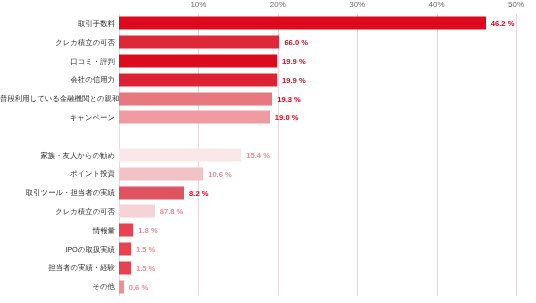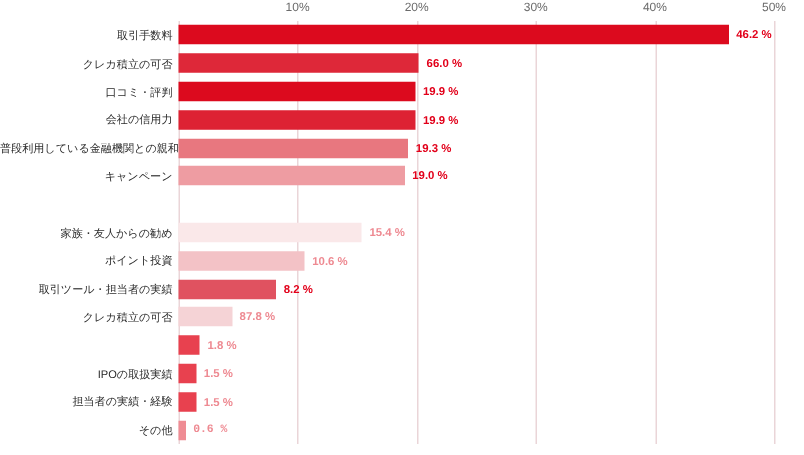--- a/index.html
+++ b/index.html
@@ -171,33 +171,34 @@
         <div class="cat-label" style="color: rgb(43, 43, 43);">取引ツール・担当者の実績</div>
         <div class="bar" style="width: 65.108px; background: rgb(224, 82, 96);"></div>
         <div class="val-label" style="left: 189.108px; color: rgb(226, 0, 26);">8.2 %</div>
       </div>
       <div class="row" style="top: 201.4px;">
         <div class="cat-label" style="color: rgb(43, 43, 43);">クレカ積立の可否</div>
         <div class="bar" style="width: 35.73px; background: rgb(245, 211, 214);"></div>
         <div class="val-label" style="left: 159.73px; color: rgb(238, 138, 146);">87.8 %</div>
       </div>
       <div class="row" style="top: 220.2px;">
+        <div class="cat-label" style="color: rgb(43, 43, 43);">情報量</div>
         <div class="bar" style="width: 14.292px; background: rgb(232, 65, 79);"></div>
         <div class="val-label" style="left: 138.292px; color: rgb(238, 138, 146);">1.8 %</div>
       </div>
       <div class="row" style="top: 239px;">
         <div class="cat-label" style="color: rgb(43, 43, 43);">IPOの取扱実績</div>
         <div class="bar" style="width: 11.91px; background: rgb(232, 65, 79);"></div>
         <div class="val-label" style="left: 135.91px; color: rgb(238, 138, 146);">1.5 %</div>
       </div>
       <div class="row" style="top: 257.8px;">
         <div class="cat-label" style="color: rgb(43, 43, 43);">担当者の実績・経験</div>
         <div class="bar" style="width: 11.91px; background: rgb(232, 65, 79);"></div>
         <div class="val-label" style="left: 135.91px; color: rgb(238, 138, 146);">1.5 %</div>
       </div>
       <div class="row" style="top: 276.6px;">
         <div class="cat-label" style="color: rgb(43, 43, 43);">その他</div>
         <div class="bar" style="width: 4.764px; background: rgb(239, 140, 148);"></div>
-        <div class="val-label" style="left: 128.764px; color: rgb(238, 138, 146); font-family: Liberation Mono, monospace;">0.6 %</div>
+        <div class="val-label" style="left: 128.764px; color: rgb(238, 138, 146);">0.6 %</div>
       </div>
     </div>
 
 </div>
 
 </body></html>

